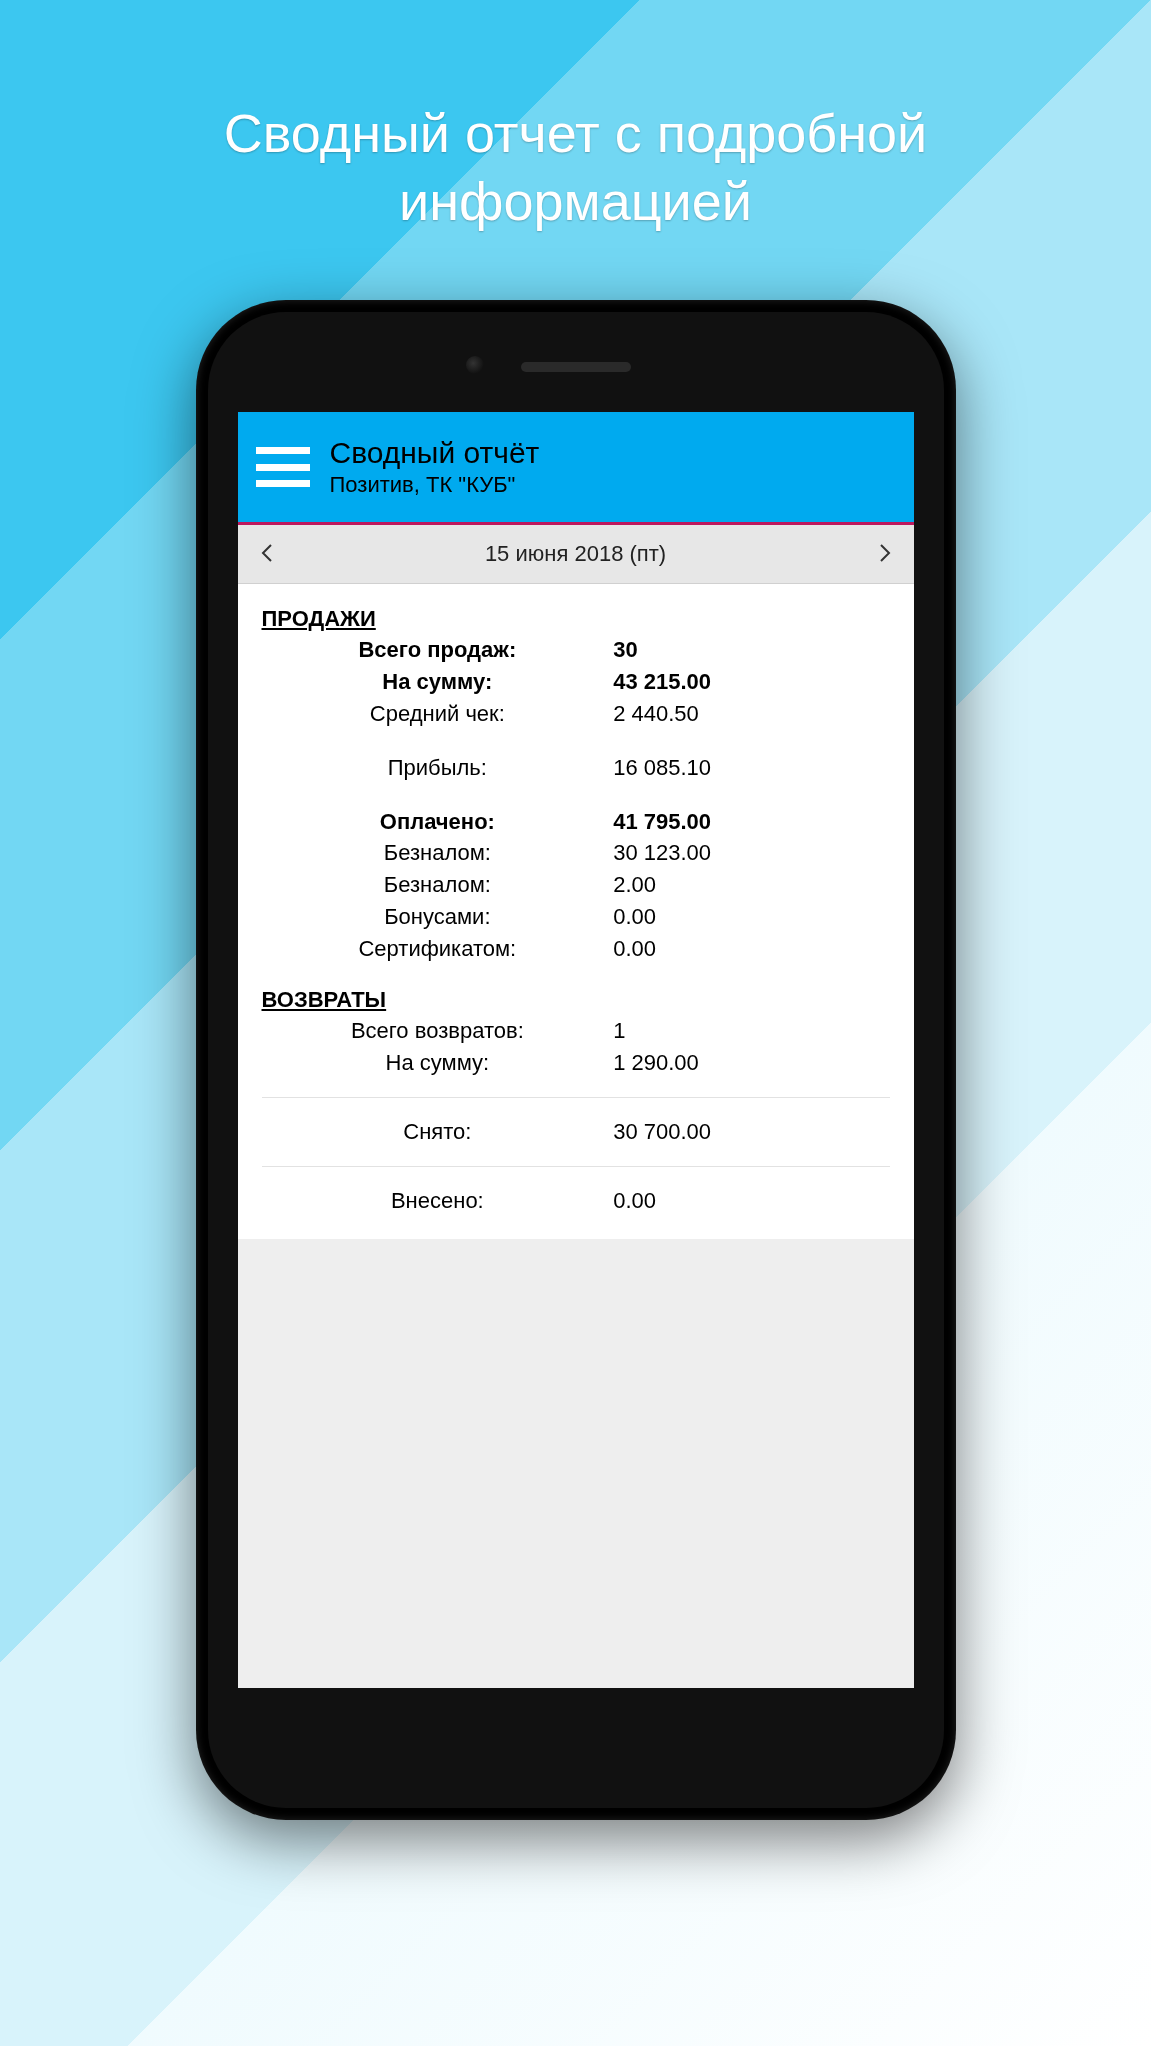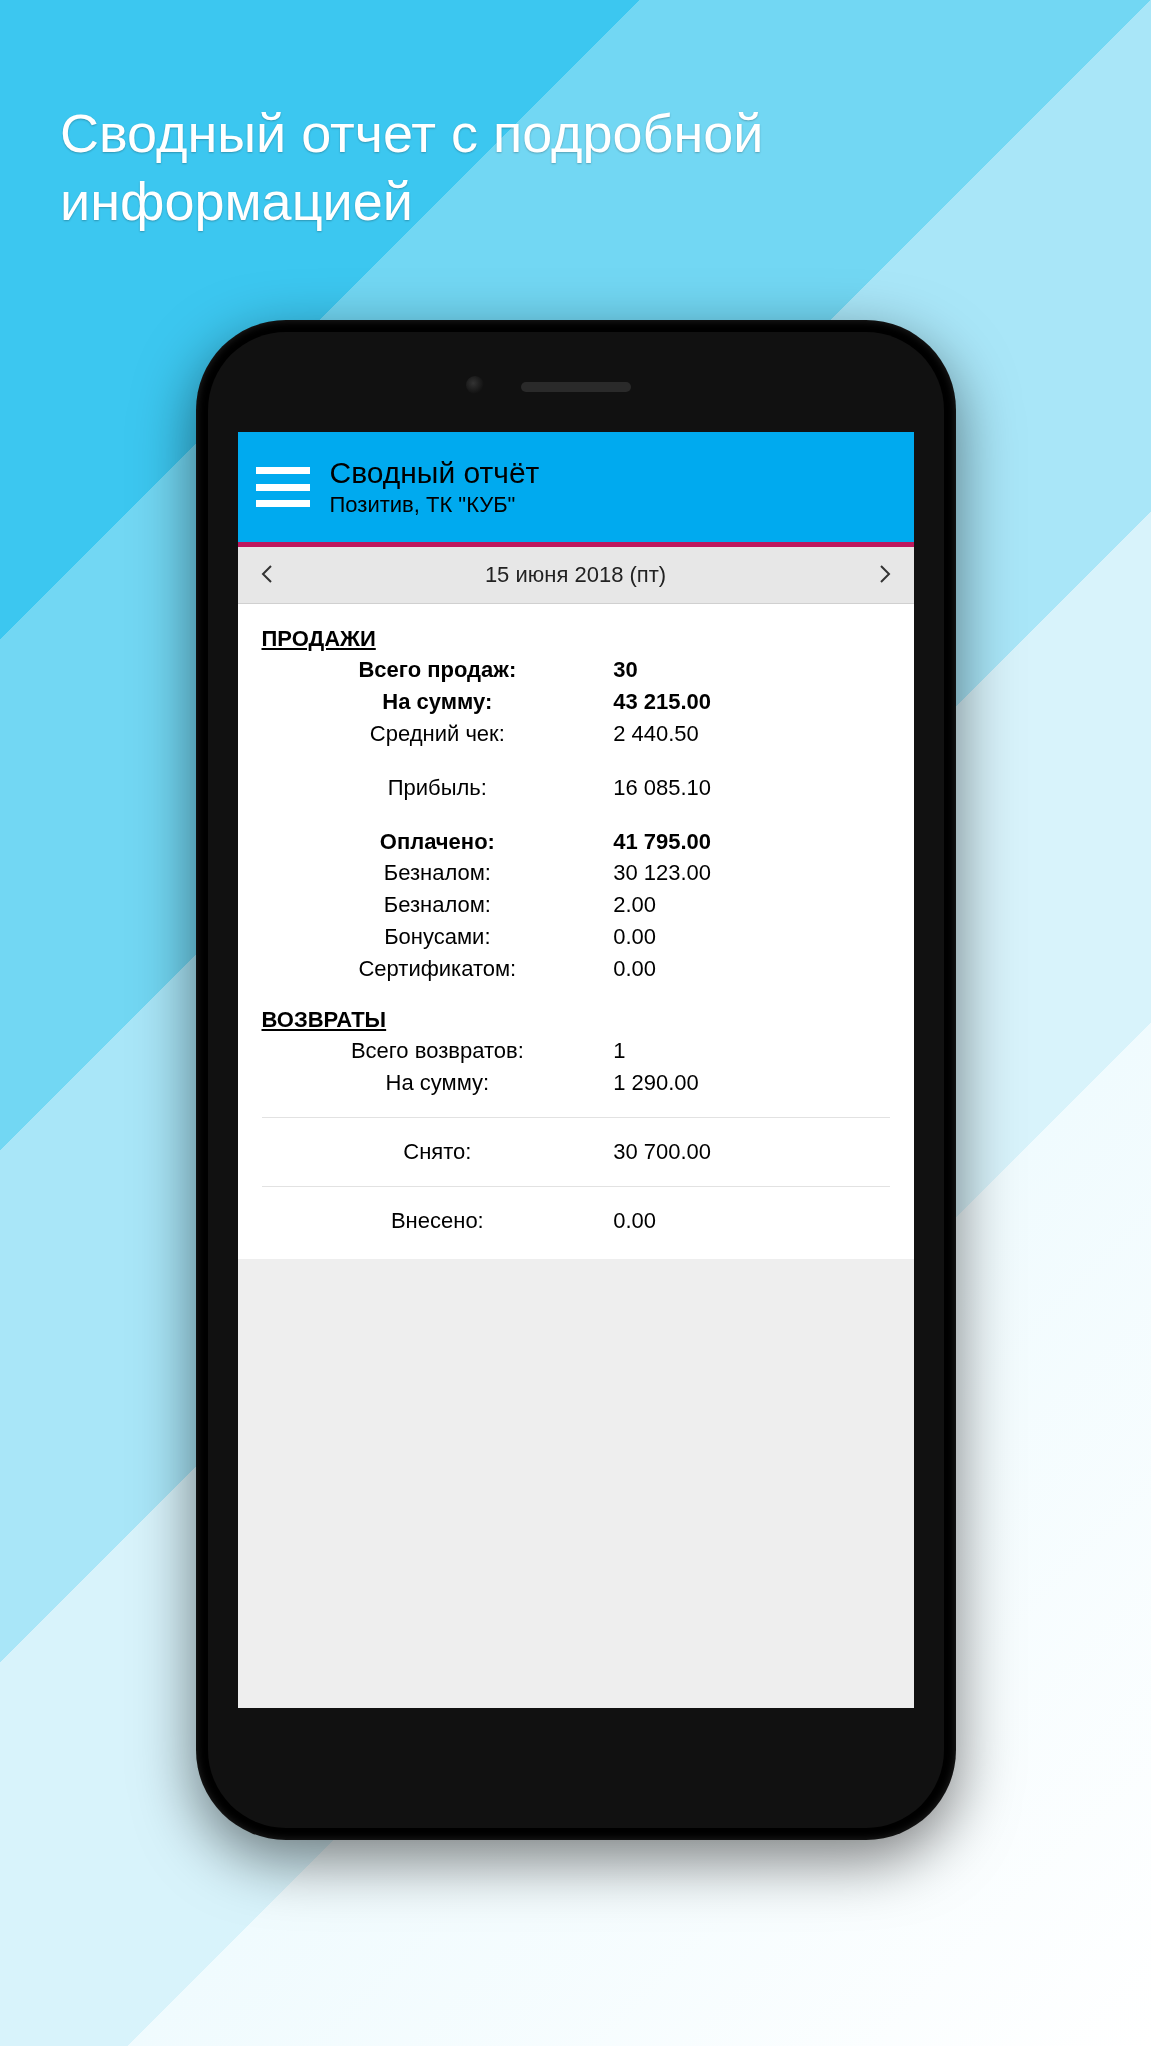--- a/index.html
+++ b/index.html
@@ -11,39 +11,39 @@
         #72d7f3 20%, #72d7f3 36%,
         #a9e6f8 36%, #a9e6f8 52%,
         #d8f3fb 52%, #d8f3fb 68%,
         #f0fbfe 68%, #ffffff 100%);
     position: relative;
     overflow: hidden;
   }
   .promo-title {
     position: absolute;
     top: 100px; left: 0; right: 0;
+    text-align: center;
     color: #ffffff;
     font-size: 54px;
     font-weight: 400;
     line-height: 1.25;
     text-shadow: 0 1px 2px rgba(0,0,0,0.25);
     padding: 0 60px;
   }
   .phone {
     position: absolute;
     top: 300px;
     left: 50%;
     transform: translateX(-50%);
     width: 760px;
     height: 1520px;
     background: #000;
     border-radius: 90px;
     box-shadow: 0 20px 60px rgba(0,0,0,0.5), inset 0 0 8px rgba(255,255,255,0.15);
     padding: 12px;
-    margin-top: 20px;
   }
   .phone-inner {
     width: 100%; height: 100%;
     background: #111;
     border-radius: 78px;
     padding: 100px 30px 120px 30px;
     position: relative;
   }
   .speaker {
     position: absolute;
@@ -83,21 +83,21 @@
   .hamburger span {
     display: block;
     height: 7px;
     background: #fff;
   }
   .header-text { display: flex; flex-direction: column; }
   .header-title { color: #000; font-size: 30px; font-weight: 500; }
   .header-subtitle { color: #000; font-size: 22px; margin-top: 2px; }
   .date-bar {
     background: #e7e7e7;
-    border-top: 5px solid #be185d;
+    border-top: 3px solid #be185d;
     border-bottom: 1px solid #d0d0d0;
     display: flex;
     align-items: center;
     justify-content: space-between;
     padding: 0 12px;
     height: 62px;
   }
   .date-text { font-size: 22px; color: #222; }
   .chev {
     font-size: 26px;

